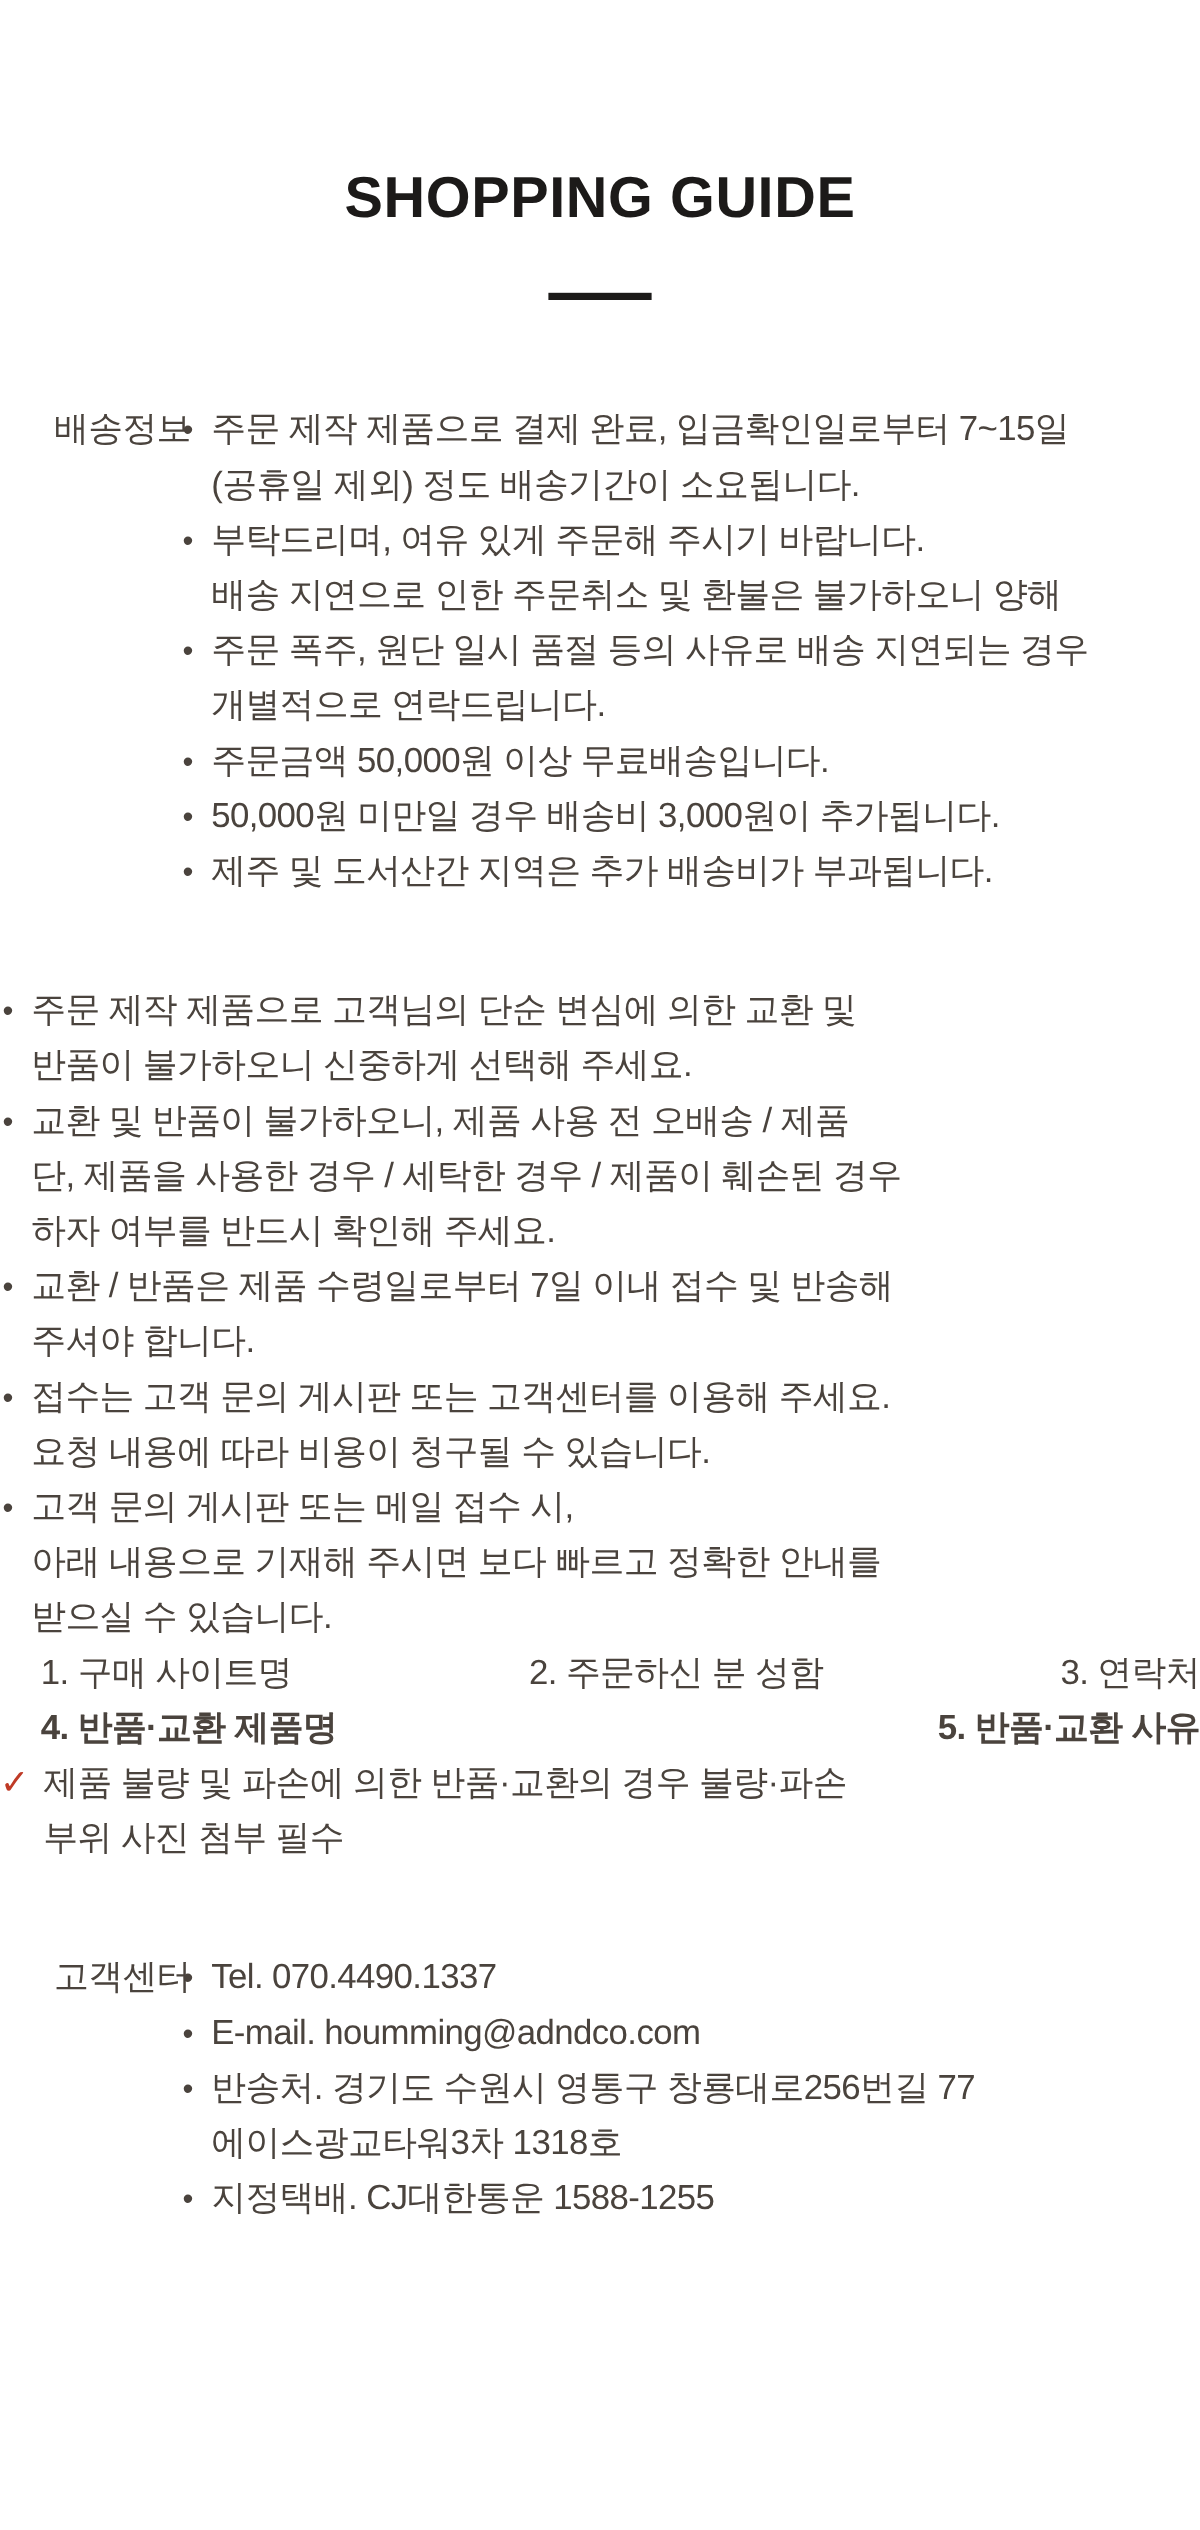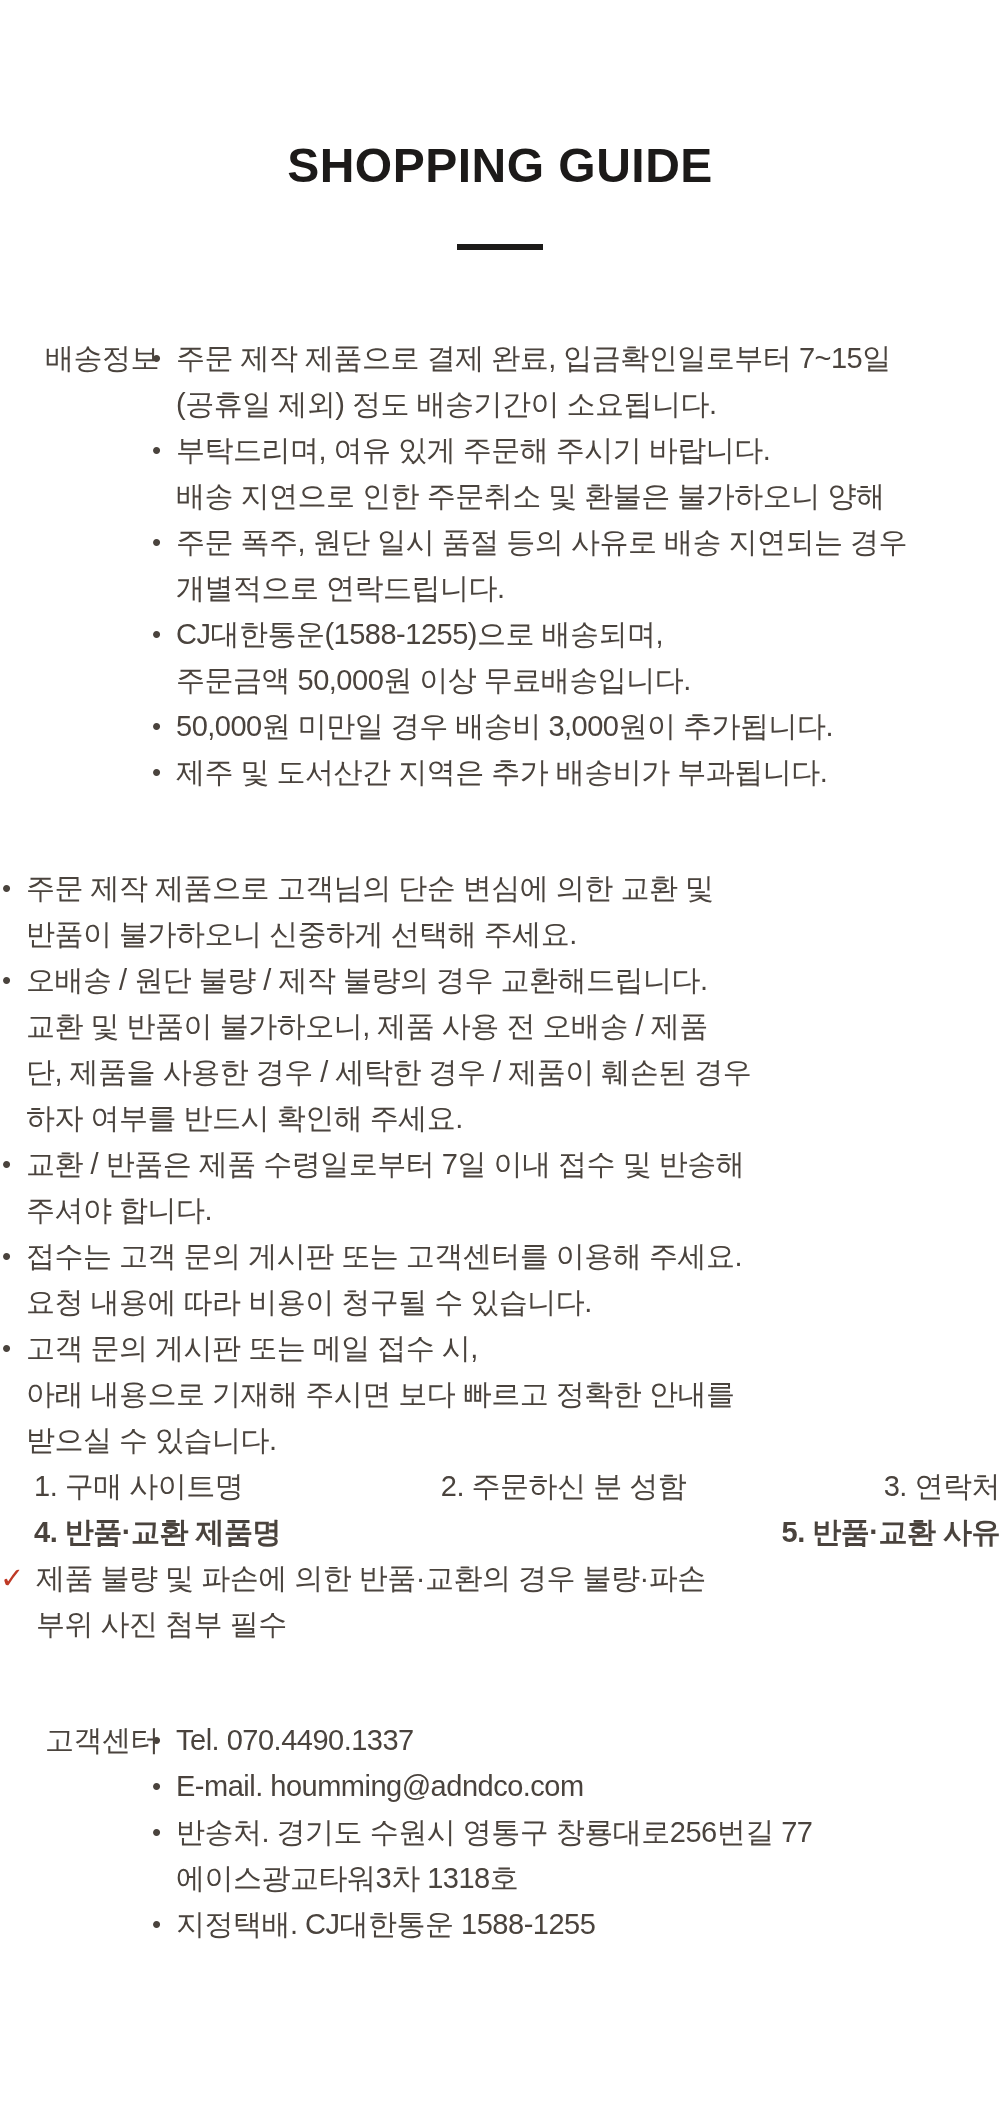--- a/index.html
+++ b/index.html
@@ -122,21 +122,20 @@
           <div class="line">부탁드리며, 여유 있게 주문해 주시기 바랍니다.</div>
           <div class="line">배송 지연으로 인한 주문취소 및 환불은 불가하오니 양해</div>
         </div>
         <div class="item">
           <span class="marker">•</span>
           <div class="line">주문 폭주, 원단 일시 품절 등의 사유로 배송 지연되는 경우</div>
           <div class="line">개별적으로 연락드립니다.</div>
         </div>
         <div class="item">
           <span class="marker">•</span>
-          <div class="line">CJ대한통운(1588-1255)으로 배송되며,</div>
           <div class="line">주문금액 50,000원 이상 무료배송입니다.</div>
         </div>
         <div class="item">
           <span class="marker">•</span>
           <div class="line">50,000원 미만일 경우 배송비 3,000원이 추가됩니다.</div>
         </div>
         <div class="item">
           <span class="marker">•</span>
           <div class="line">제주 및 도서산간 지역은 추가 배송비가 부과됩니다.</div>
         </div>
@@ -145,21 +144,20 @@
 
     <div class="section">
       <div class="section-content">
         <div class="item">
           <span class="marker">•</span>
           <div class="line">주문 제작 제품으로 고객님의 단순 변심에 의한 교환 및</div>
           <div class="line">반품이 불가하오니 신중하게 선택해 주세요.</div>
         </div>
         <div class="item">
           <span class="marker">•</span>
-          <div class="line">오배송 / 원단 불량 / 제작 불량의 경우 교환해드립니다.</div>
           <div class="line">교환 및 반품이 불가하오니, 제품 사용 전 오배송 / 제품</div>
           <div class="line">단, 제품을 사용한 경우 / 세탁한 경우 / 제품이 훼손된 경우</div>
           <div class="line">하자 여부를 반드시 확인해 주세요.</div>
         </div>
         <div class="item">
           <span class="marker">•</span>
           <div class="line">교환 / 반품은 제품 수령일로부터 7일 이내 접수 및 반송해</div>
           <div class="line">주셔야 합니다.</div>
         </div>
         <div class="item">

